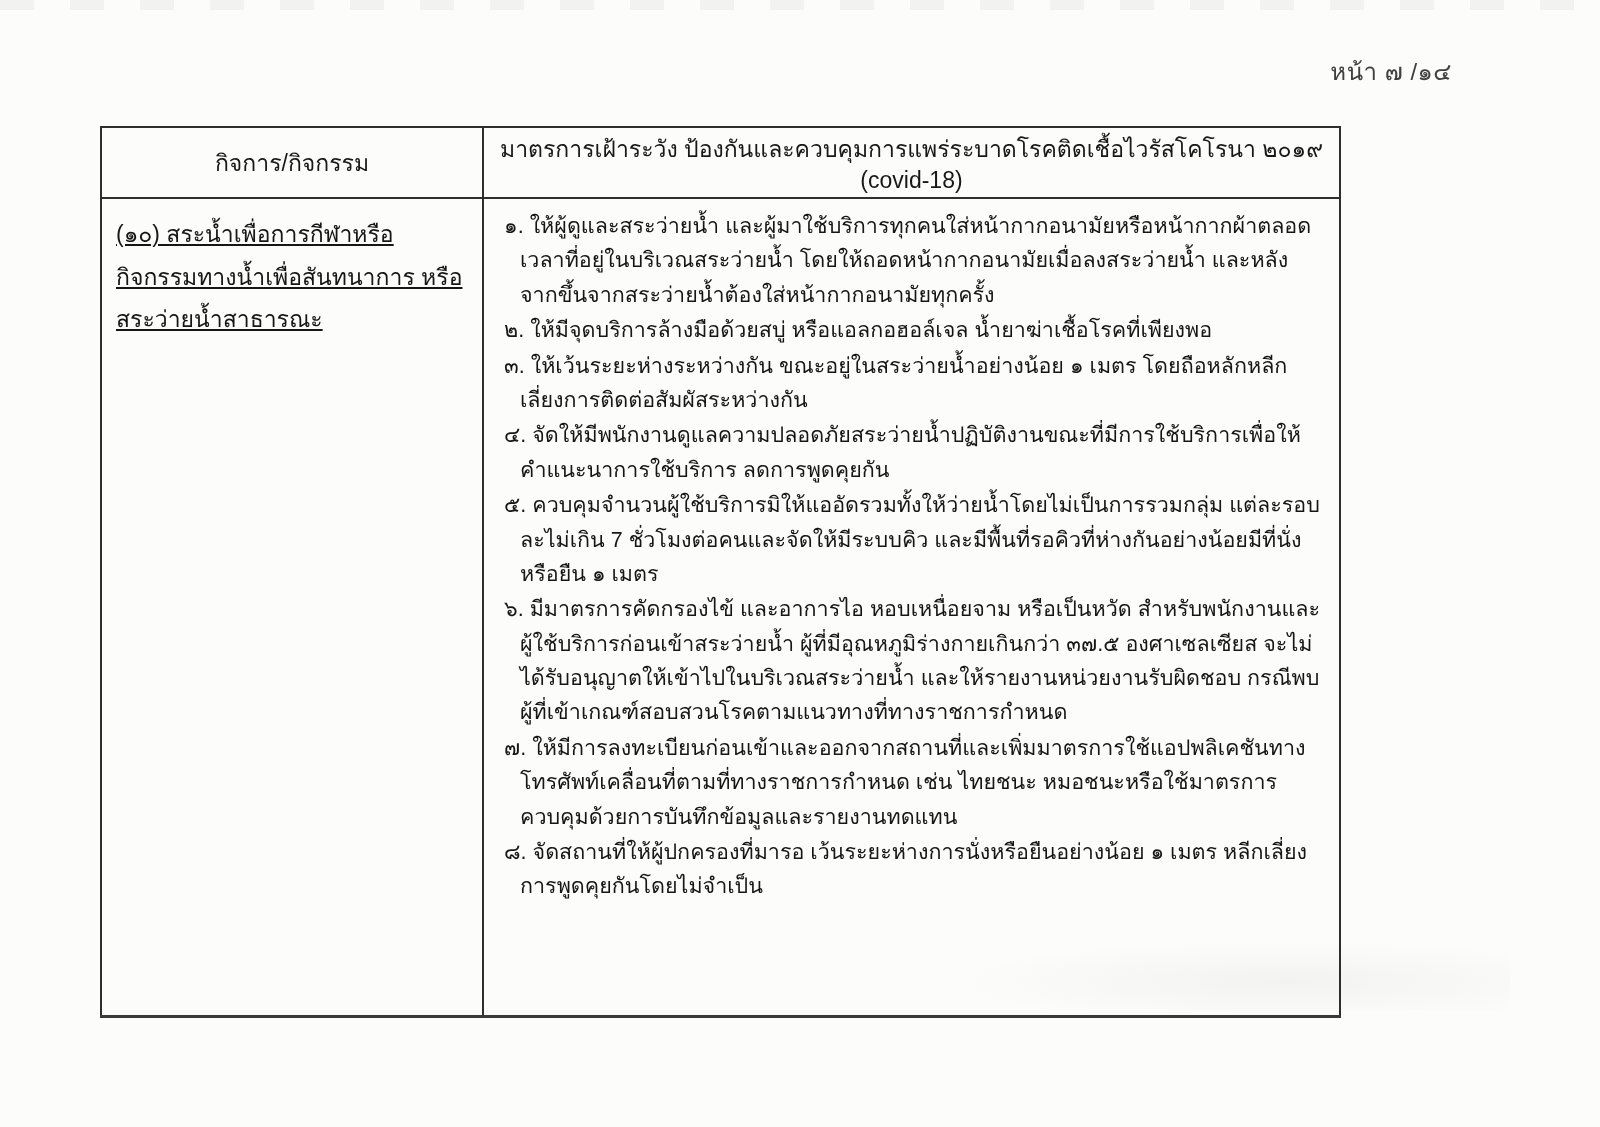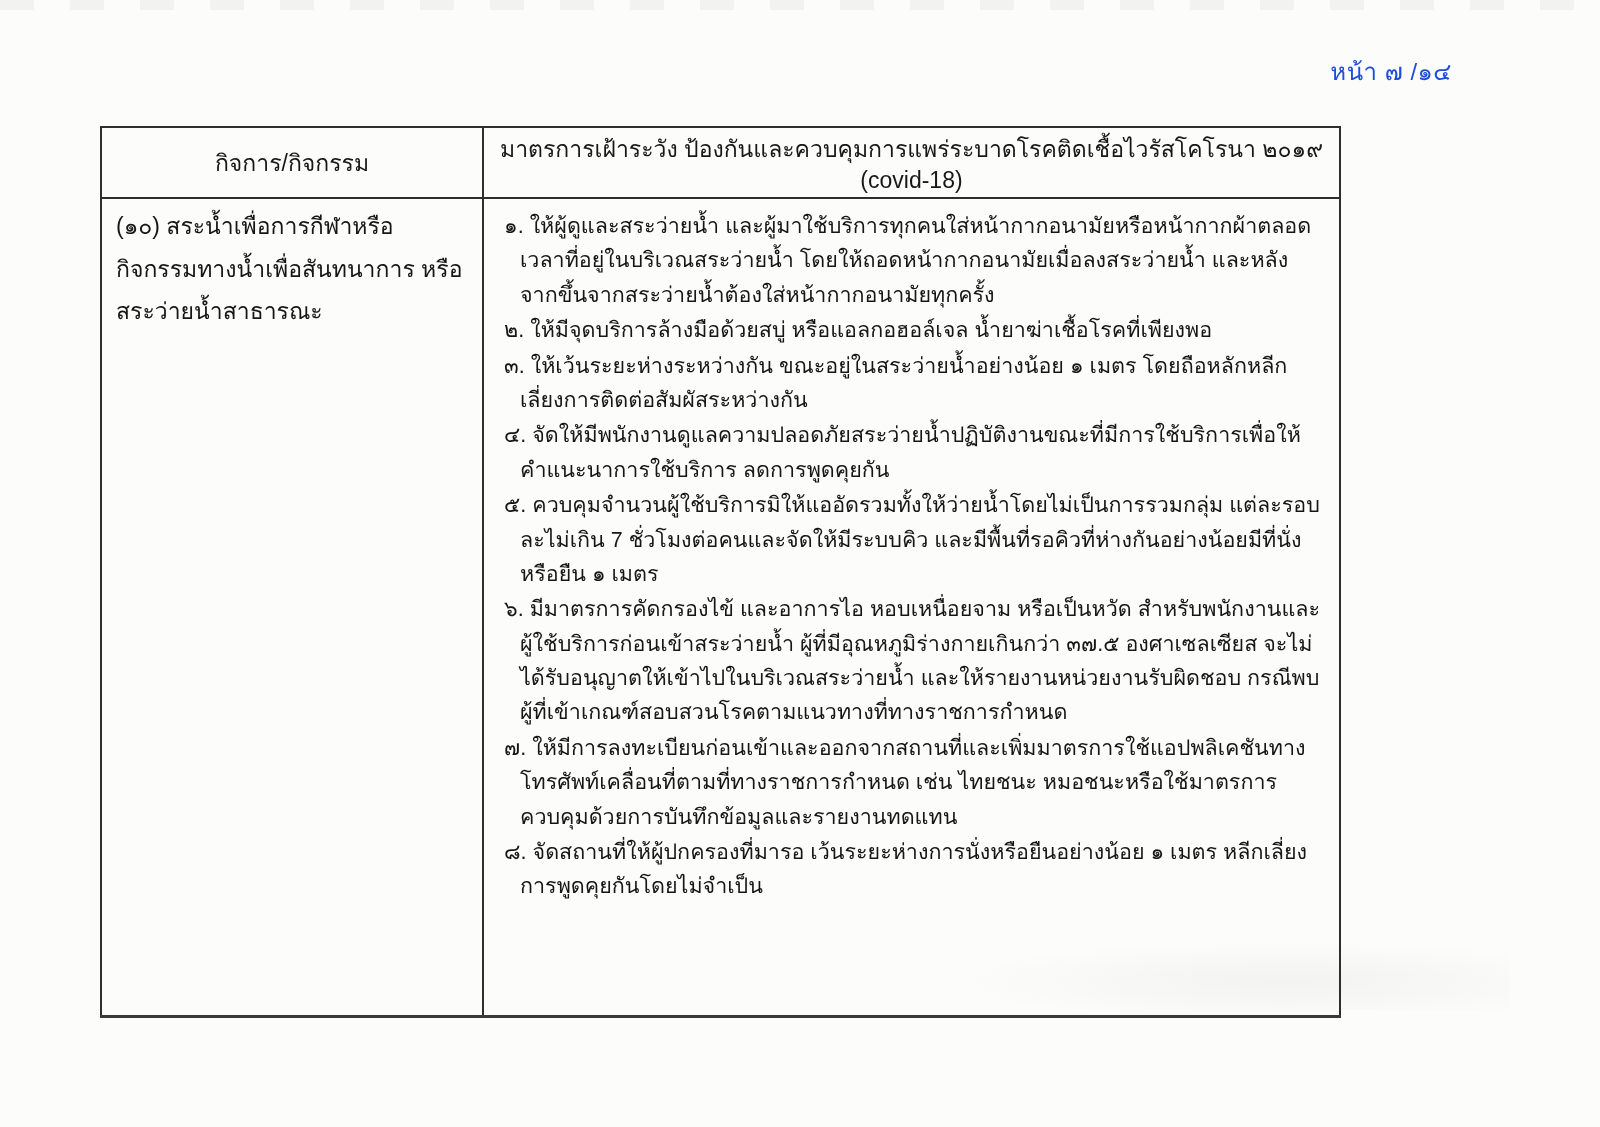--- a/index.html
+++ b/index.html
@@ -33,21 +33,21 @@
     left: 950px; top: 940px;
     width: 560px; height: 70px;
     background: radial-gradient(ellipse at 60% 60%, rgba(120,120,120,0.07), rgba(0,0,0,0) 70%);
   }
   .page-number {
     position: absolute;
     top: 52px;
     right: 148px;
     font-size: 24px;
     letter-spacing: .5px;
-    color: #1d4ed8;
+    color: #404040;
   }
   table.measures-table {
     position: absolute;
     left: 100px;
     top: 126px;
     width: 1241px;
     height: 892px;
     border-collapse: collapse;
     table-layout: fixed;
     background: transparent;
@@ -62,24 +62,25 @@
   table.measures-table th {
     height: 36px;
     font-weight: 400;
     font-size: 23px;
     text-align: center;
     vertical-align: middle;
     padding: 3px 6px;
     color: #181818;
   }
   td.activity-cell {
-    padding: 6px 18px 14px 14px;
+    padding: 14px 18px 14px 14px;
     font-size: 23px;
     line-height: 1.85;
     color: #161616;
+    text-decoration: underline;
   }
   td.measures-cell {
     padding: 10px 16px 10px 20px;
     font-size: 21.5px;
     color: #161616;
   }
   .measure-item {
     padding-left: 16px;
     text-indent: -16px;
     line-height: 1.6;

